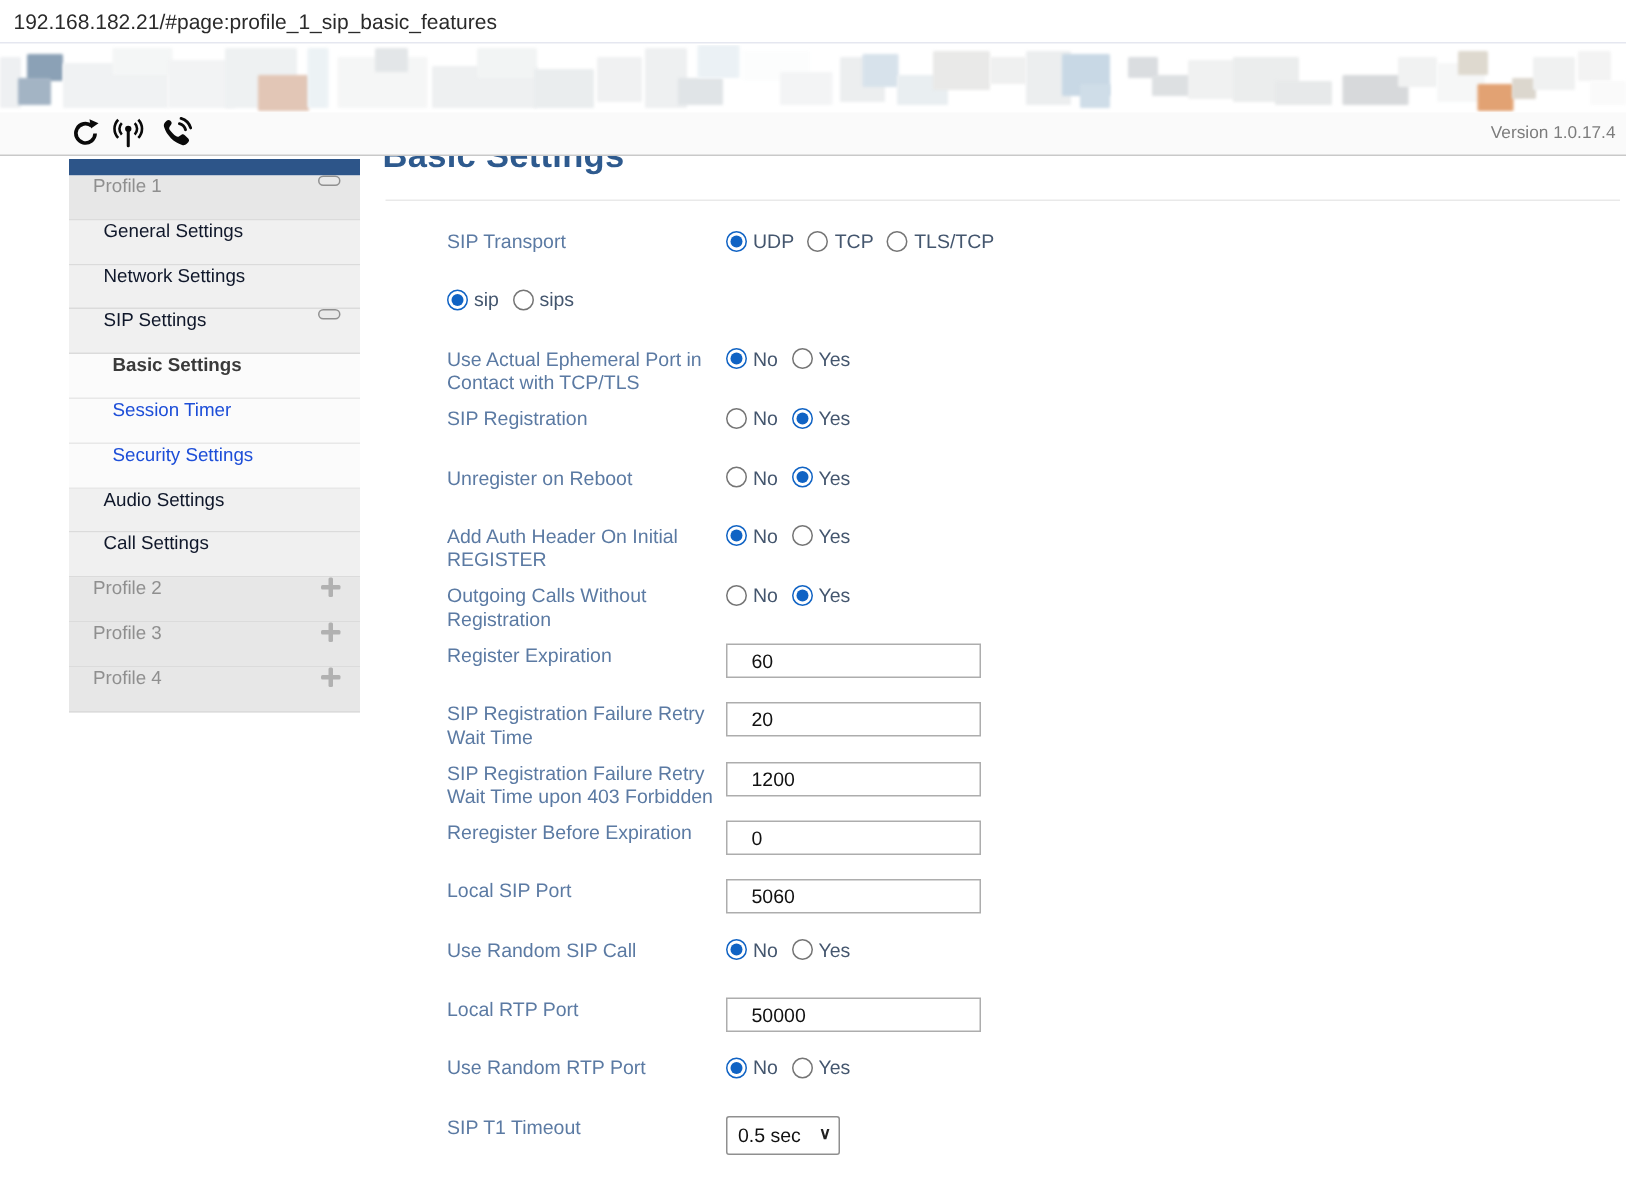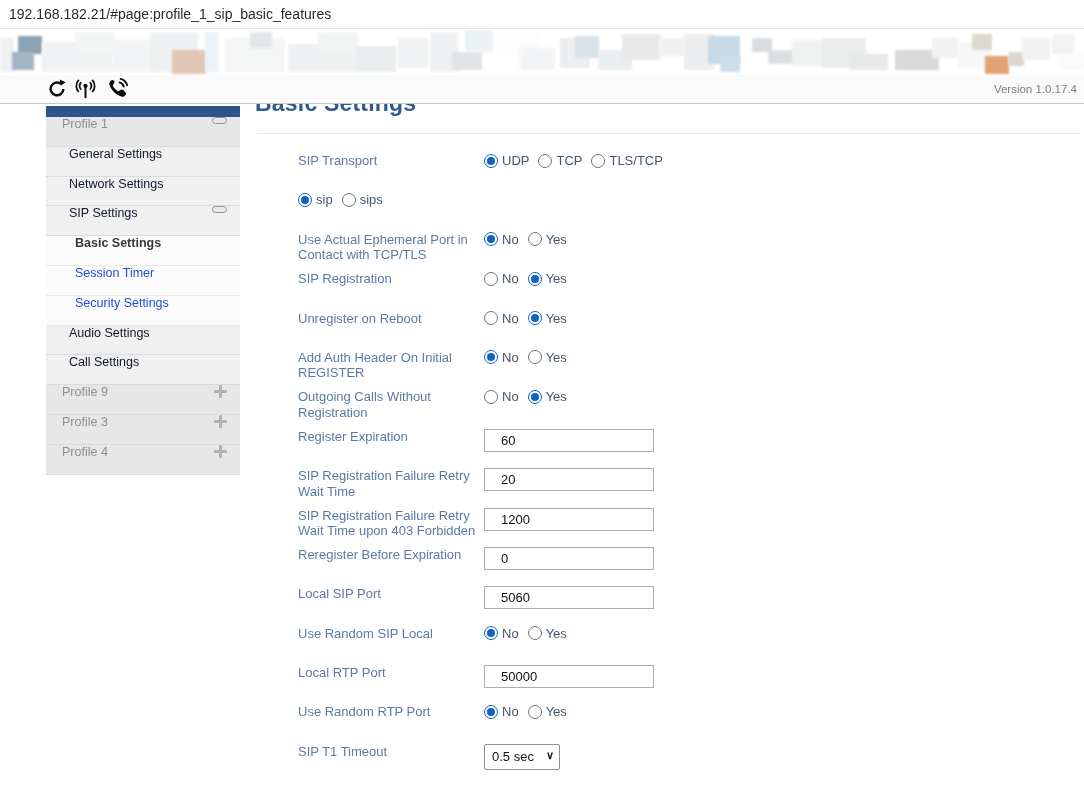--- a/index.html
+++ b/index.html
@@ -170,21 +170,21 @@
         <div class="sb-item lv3">
           <span>Security Settings</span>
         </div>
         <div class="sb-item lv2">
           <span>Audio Settings</span>
         </div>
         <div class="sb-item lv2">
           <span>Call Settings</span>
         </div>
         <div class="sb-item lv1">
-          <span>Profile 9</span>
+          <span>Profile 2</span>
           <span class="toggle plus"></span>
         </div>
         <div class="sb-item lv1">
           <span>Profile 3</span>
           <span class="toggle plus"></span>
         </div>
         <div class="sb-item lv1">
           <span>Profile 4</span>
           <span class="toggle plus"></span>
         </div>
@@ -280,21 +280,21 @@
           <input type="text" class="txt" value="0" style="">
         </div>
       </div>
       <div class="row">
         <span class="lbl">Local SIP Port</span>
         <div class="ctrl">
           <input type="text" class="txt" value="5060" style="">
         </div>
       </div>
       <div class="row">
-        <span class="lbl">Use Random SIP Local</span>
+        <span class="lbl">Use Random SIP Call</span>
         <div class="ctrl">
           <span class="radio on"></span>
           <span class="opt">No</span>
           <span class="radio"></span>
           <span class="opt">Yes</span>
         </div>
       </div>
       <div class="row">
         <span class="lbl">Local RTP Port</span>
         <div class="ctrl">

